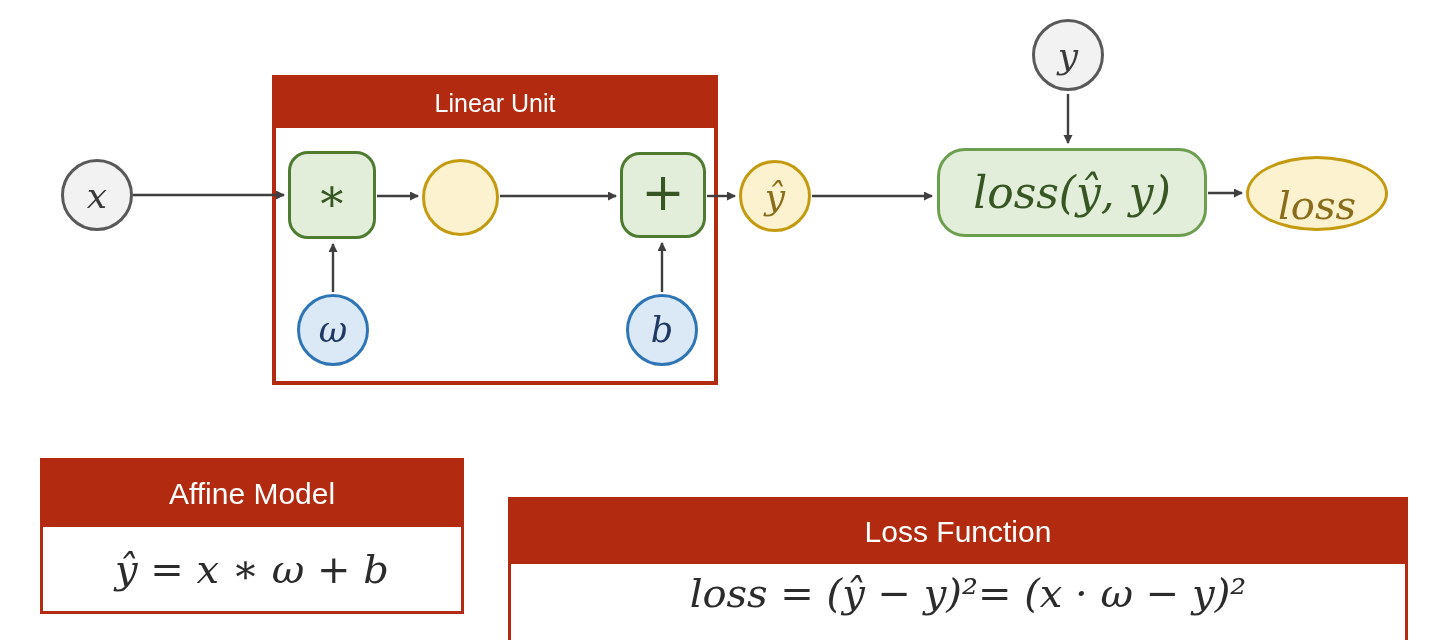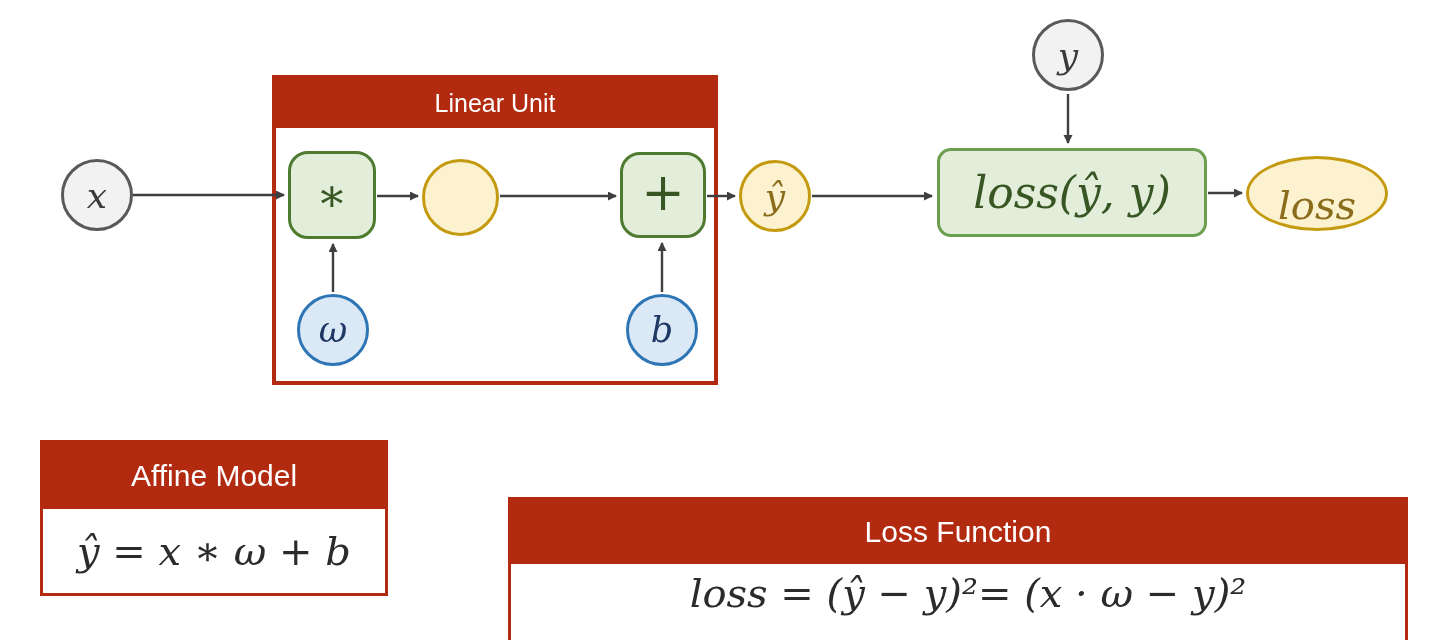--- a/index.html
+++ b/index.html
@@ -20,21 +20,21 @@
   .node-blue   { background: var(--blue-fill, #DBE9F7); border: 3px solid var(--blue-border, #2E75B6); }
   .node-yellow { background: var(--yellow-fill, #FDF2CF); border: 3px solid var(--yellow-border, #C49B10); }
   .op-box {
     background: var(--green-fill, #E2EEDA);
     border: 3.5px solid var(--op-border, #4E7B30);
     border-radius: 20px;
   }
   .loss-fn-box {
     background: var(--green-fill, #E2EEDA);
     border: 3px solid var(--loss-border, #6C9E4F);
-    border-radius: 14px;
+    border-radius: 28px;
   }
 
   
   .math { font-family: "DejaVu Serif", serif; font-style: italic; }
   .var-gray { color: #3A3A3A; font-size: 36px; }
   .var-blue { color: var(--blue-text, #1F3864); font-size: 35px; }
   .var-gold { color: var(--gold-text, #8A6D1C); font-size: 36px; }
   .op-glyph { font-family: "DejaVu Serif", serif; font-style: normal; color: var(--dark-green, #375623); }
   .loss-fn-text { color: var(--dark-green, #375623); font-size: 44px; }
   .loss-out-text { color: var(--gold-text, #8A6D1C); font-size: 40px; }
@@ -119,21 +119,21 @@
       <line x1="500" y1="196" x2="616" y2="196" marker-end="url(#ah)"></line>
       <line x1="707" y1="196" x2="735" y2="196" marker-end="url(#ah)"></line>
       <line x1="812" y1="196" x2="932" y2="196" marker-end="url(#ah)"></line>
       <line x1="1208" y1="193" x2="1242" y2="193" marker-end="url(#ah)"></line>
       <line x1="1068" y1="94" x2="1068" y2="143" marker-end="url(#ah)"></line>
       <line x1="333" y1="292" x2="333" y2="244" marker-end="url(#ah)"></line>
       <line x1="662" y1="292" x2="662" y2="243" marker-end="url(#ah)"></line>
     </g>
   </svg>
 
-  <div class="abs panel" style="left:40px; top:440px; width:348px; height:156px;">
+  <div class="abs panel" style="left:40px; top:458px; width:424px; height:156px;">
     <div class="panel-header center" style="height:66px;">
       <span>Affine Model</span>
     </div>
     <div class="panel-body center" style="height:84px;">
       <span class="formula">ŷ = x ∗ ω + b</span>
     </div>
   </div>
 
   <div class="abs panel" style="left:508px; top:461px; width:900px; height:153px;margin-top:36px;">
     <div class="panel-header center" style="height:64px;">

